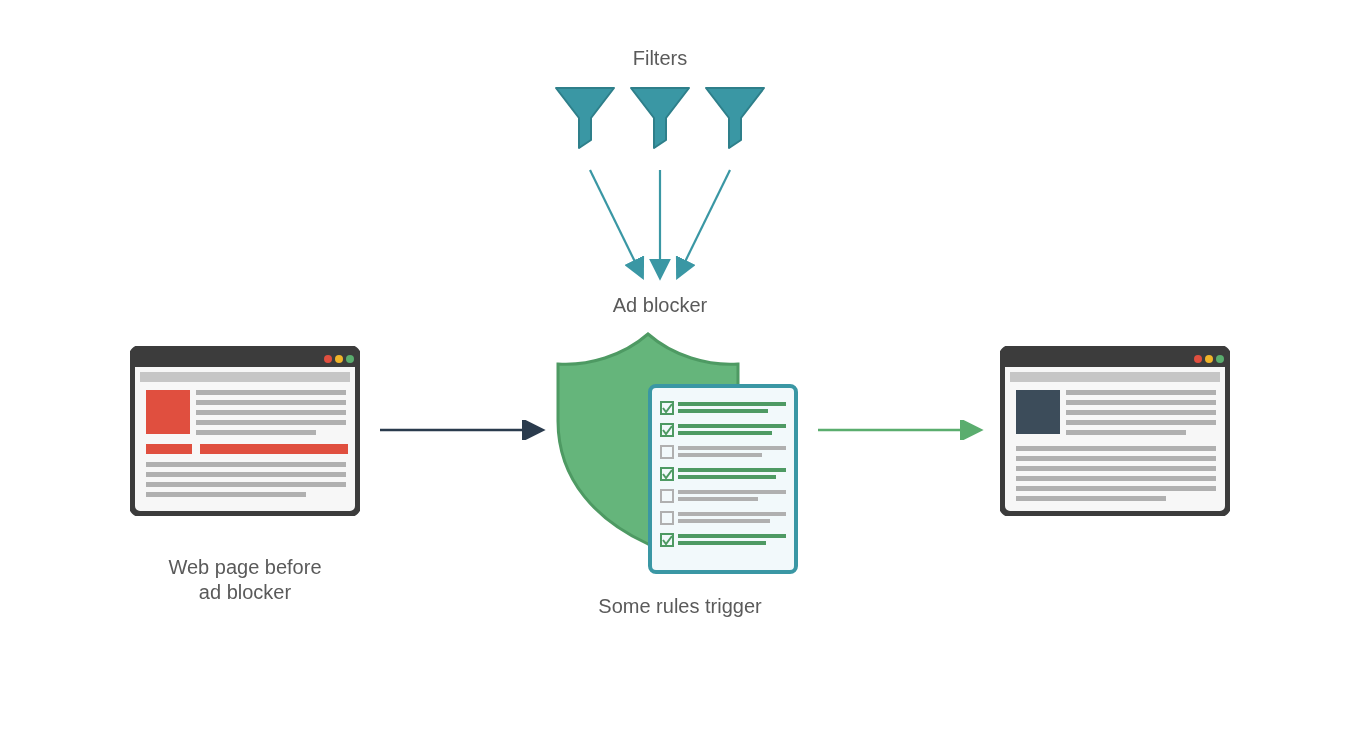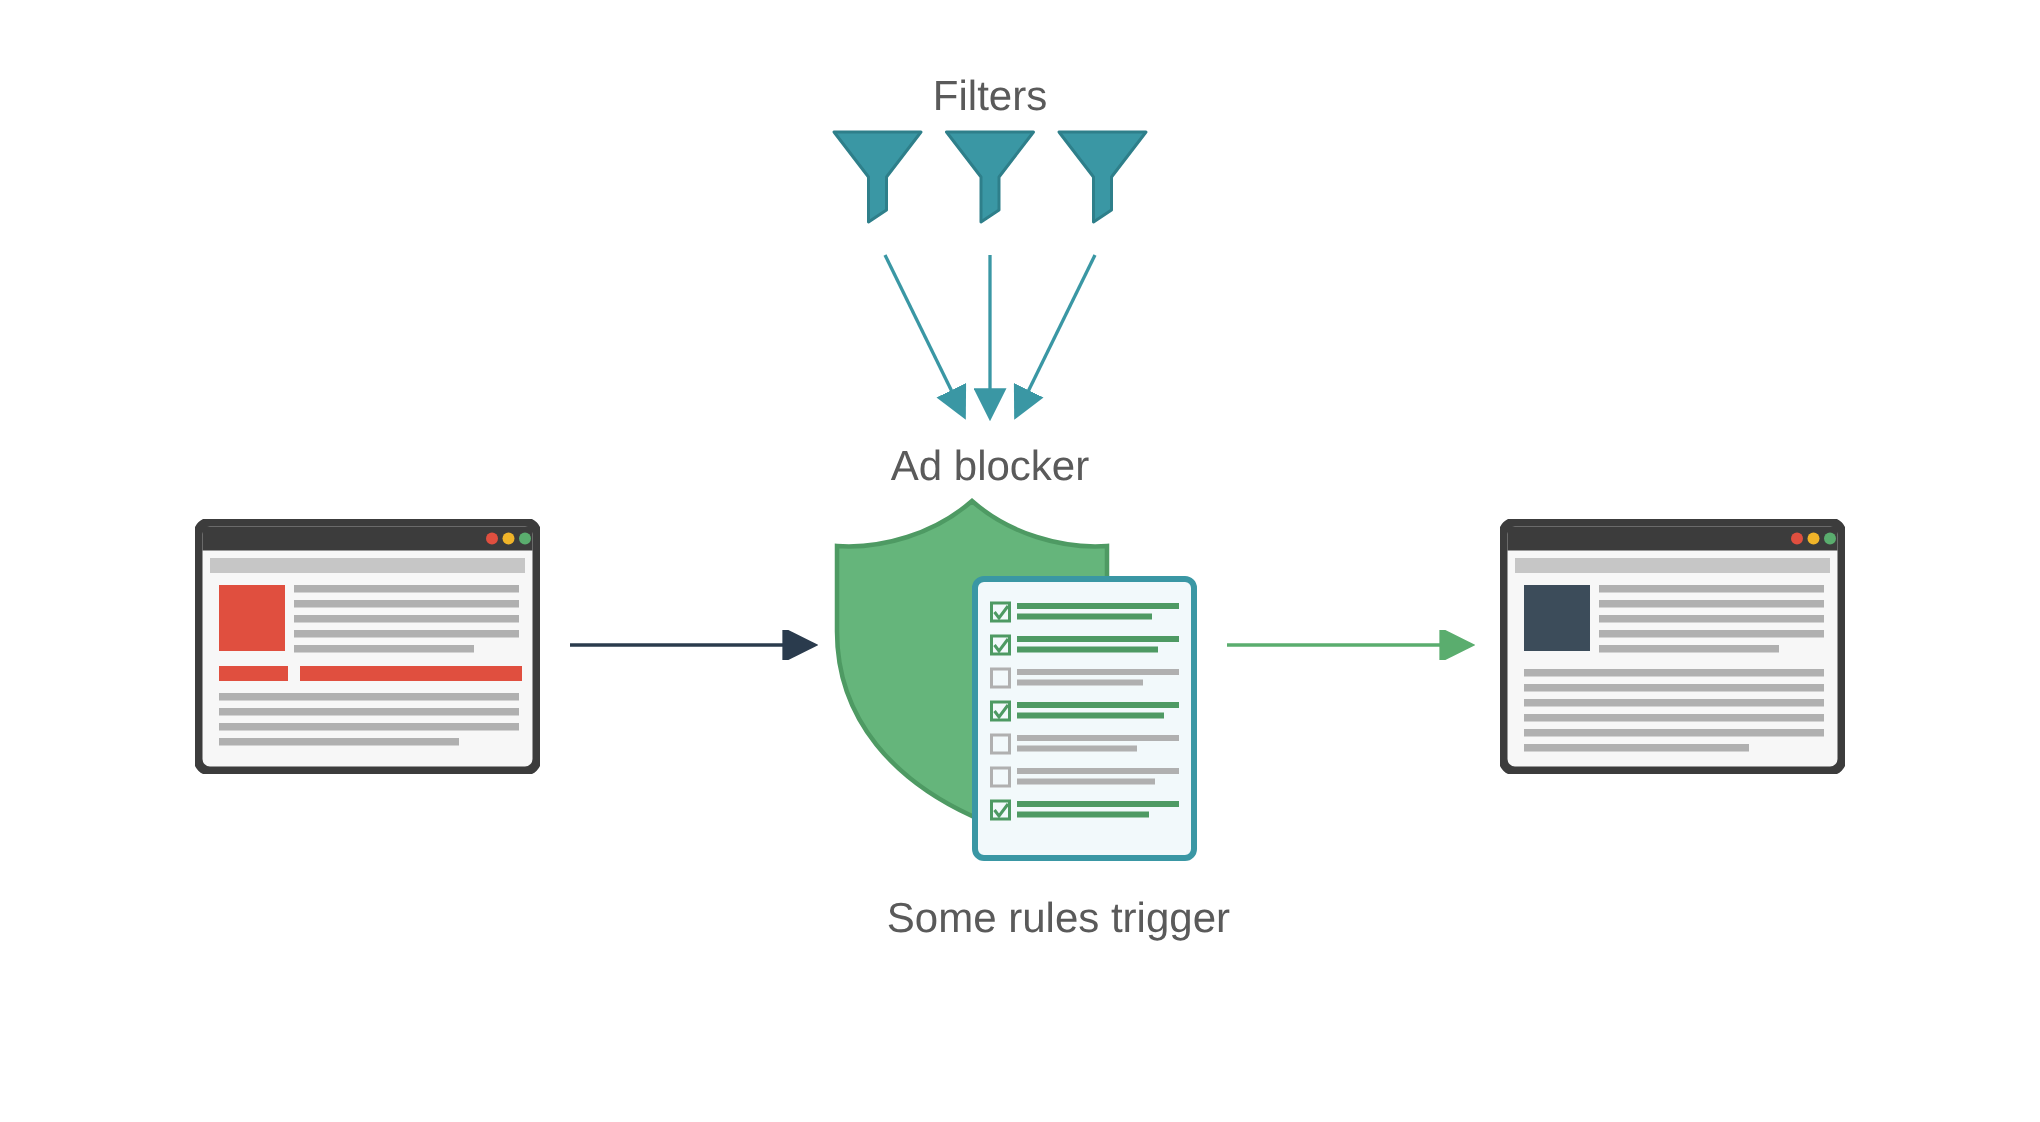--- a/index.html
+++ b/index.html
@@ -11,21 +11,21 @@
     font-family: "Segoe UI", Arial, sans-serif;
     color: #5a5a5a;
   }
   .stage {
     position: relative;
     width: 1360px;
     height: 748px;
   }
   .label {
     position: absolute;
-    font-size: 28px;
+    font-size: 20px;
     line-height: 1.25;
     color: #5a5a5a;
     text-align: center;
   }
   svg { display: block; }
 </style>
 </head>
 <body>
 
 <div class="stage">
@@ -114,21 +114,21 @@
 
       <g>
         <rect x="113" y="208" width="12" height="12" fill="none" stroke="#4e9a63" stroke-width="2"></rect>
         <polyline points="115,214 118,218 124,210" fill="none" stroke="#4e9a63" stroke-width="2"></polyline>
         <rect x="130" y="208" width="108" height="4" fill="#4e9a63"></rect>
         <rect x="130" y="215" width="88" height="4" fill="#4e9a63"></rect>
       </g>
     </g>
   </svg>
 
-  <div class="label" style="left:540px; top:594px; width:280px;text-align:right;">
+  <div class="label" style="left:540px; top:594px; width:280px;">
     <span>Some rules trigger</span>
   </div>
 
   <svg style="position:absolute; left:130px; top:346px;" width="230" height="170" viewBox="0 0 230 170">
     <rect x="2" y="2" width="226" height="166" rx="8" fill="#f7f7f7" stroke="#3c3c3c" stroke-width="6"></rect>
     <rect x="5" y="5" width="220" height="16" fill="#3c3c3c"></rect>
     <circle cx="198" cy="13" r="4" fill="#e04f3f"></circle>
     <circle cx="209" cy="13" r="4" fill="#f0b429"></circle>
     <circle cx="220" cy="13" r="4" fill="#5aad6e"></circle>
     <rect x="10" y="26" width="210" height="10" fill="#c6c6c6"></rect>
@@ -140,20 +140,24 @@
     <rect x="66" y="74" width="150" height="5" fill="#b0b0b0"></rect>
     <rect x="66" y="84" width="120" height="5" fill="#b0b0b0"></rect>
     <rect x="16" y="98" width="46" height="10" fill="#e04f3f"></rect>
     <rect x="70" y="98" width="148" height="10" fill="#e04f3f"></rect>
     <rect x="16" y="116" width="200" height="5" fill="#b0b0b0"></rect>
     <rect x="16" y="126" width="200" height="5" fill="#b0b0b0"></rect>
     <rect x="16" y="136" width="200" height="5" fill="#b0b0b0"></rect>
     <rect x="16" y="146" width="160" height="5" fill="#b0b0b0"></rect>
   </svg>
 
+  <div class="label" style="left:120px; top:530px; width:250px; white-space:pre-line;">
+    <span>Web page before
+ad blocker</span>
+  </div>
 
   <svg style="position:absolute; left:1000px; top:346px;" width="230" height="170" viewBox="0 0 230 170">
     <rect x="2" y="2" width="226" height="166" rx="8" fill="#f7f7f7" stroke="#3c3c3c" stroke-width="6"></rect>
     <rect x="5" y="5" width="220" height="16" fill="#3c3c3c"></rect>
     <circle cx="198" cy="13" r="4" fill="#e04f3f"></circle>
     <circle cx="209" cy="13" r="4" fill="#f0b429"></circle>
     <circle cx="220" cy="13" r="4" fill="#5aad6e"></circle>
     <rect x="10" y="26" width="210" height="10" fill="#c6c6c6"></rect>
 
     <rect x="16" y="44" width="44" height="44" fill="#3c4c5a"></rect>

